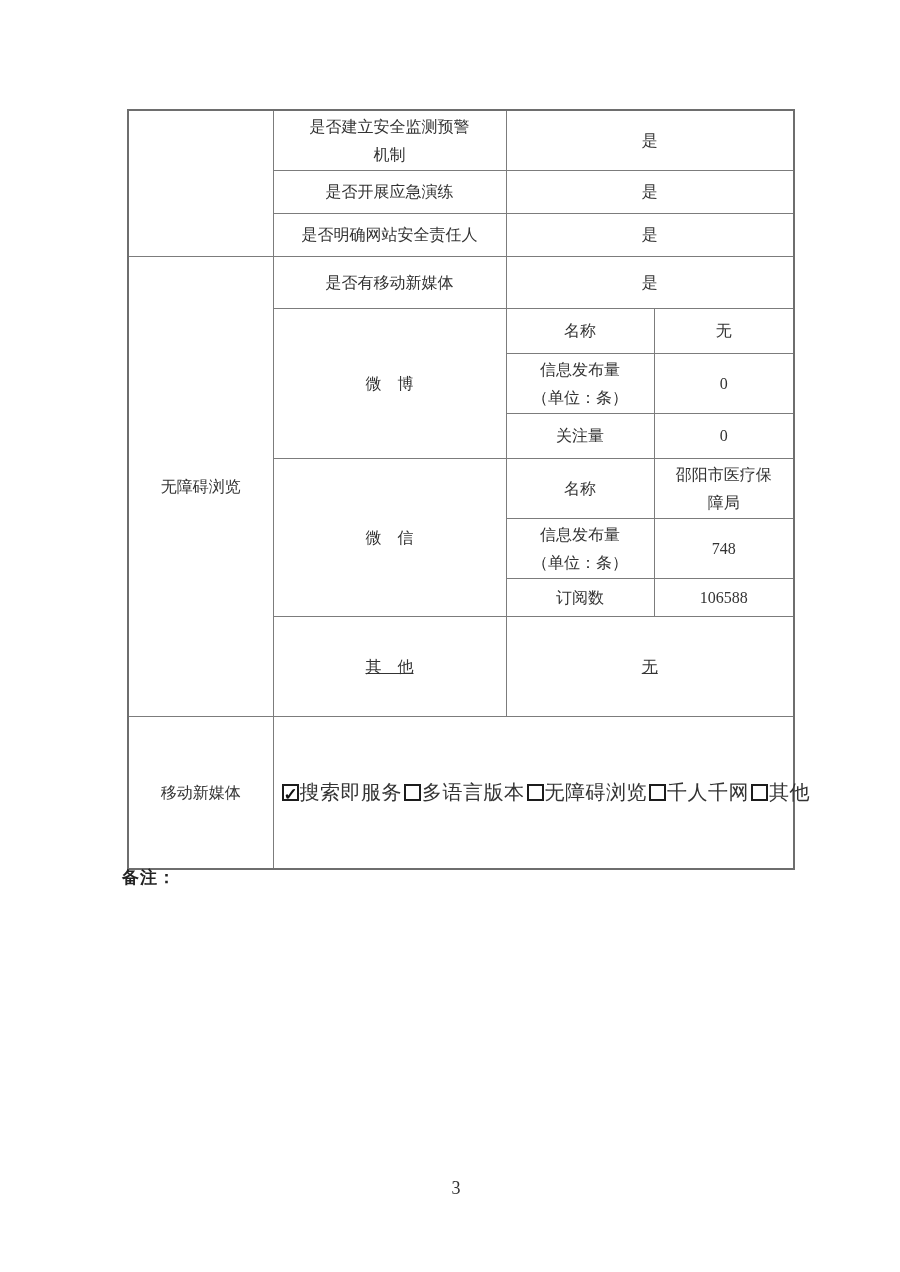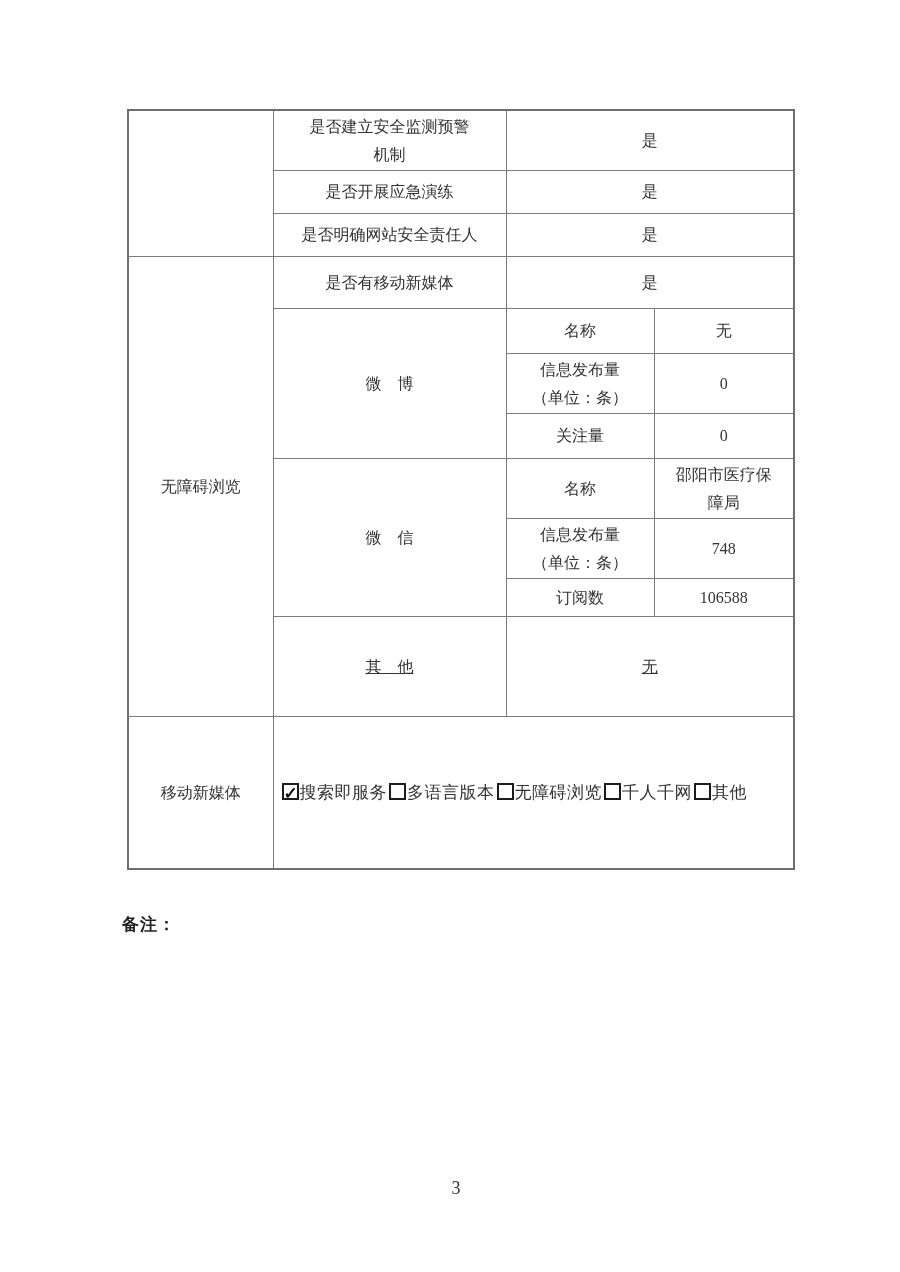--- a/index.html
+++ b/index.html
@@ -32,21 +32,21 @@
   col.c1{width:145px;}
   col.c2{width:233px;}
   col.c3{width:148px;}
   col.c4{width:140px;}
   tr.h53{height:53px;padding-left:44px;} tr.h35{height:43px;} tr.h52{height:52px;}
   tr.h45{height:45px;} tr.h55{height:55px;} tr.h58{height:58px;}
   tr.h50{height:50px;} tr.h38{height:38px;} tr.h100{height:100px;text-decoration:underline;}
   tr.h152{height:152px;}
   .cb-line{
     text-align:left;
-    font-size:17px;
+    font-size:20px;
     white-space:nowrap;
     letter-spacing:0.5px;
   }
   .cb{
     display:inline-block;
     width:13px;height:13px;
     border:2.5px solid #1c1c1c;
     position:relative;
     vertical-align:-2px;
     margin:0 1px 0 2px;
@@ -60,21 +60,20 @@
     font-weight:bold;
     color:#111;
   }
   .remarks{
     position:absolute;
     left:122px;top:866px;
     font-size:17px;
     font-weight:bold;
     color:#222;
     letter-spacing:1px;
-    margin-top:47px;
   }
   .page-number{
     position:absolute;
     left:0;top:1178px;
     width:912px;
     text-align:center;
     font-size:18px;
     color:#333;
   }
 </style>

